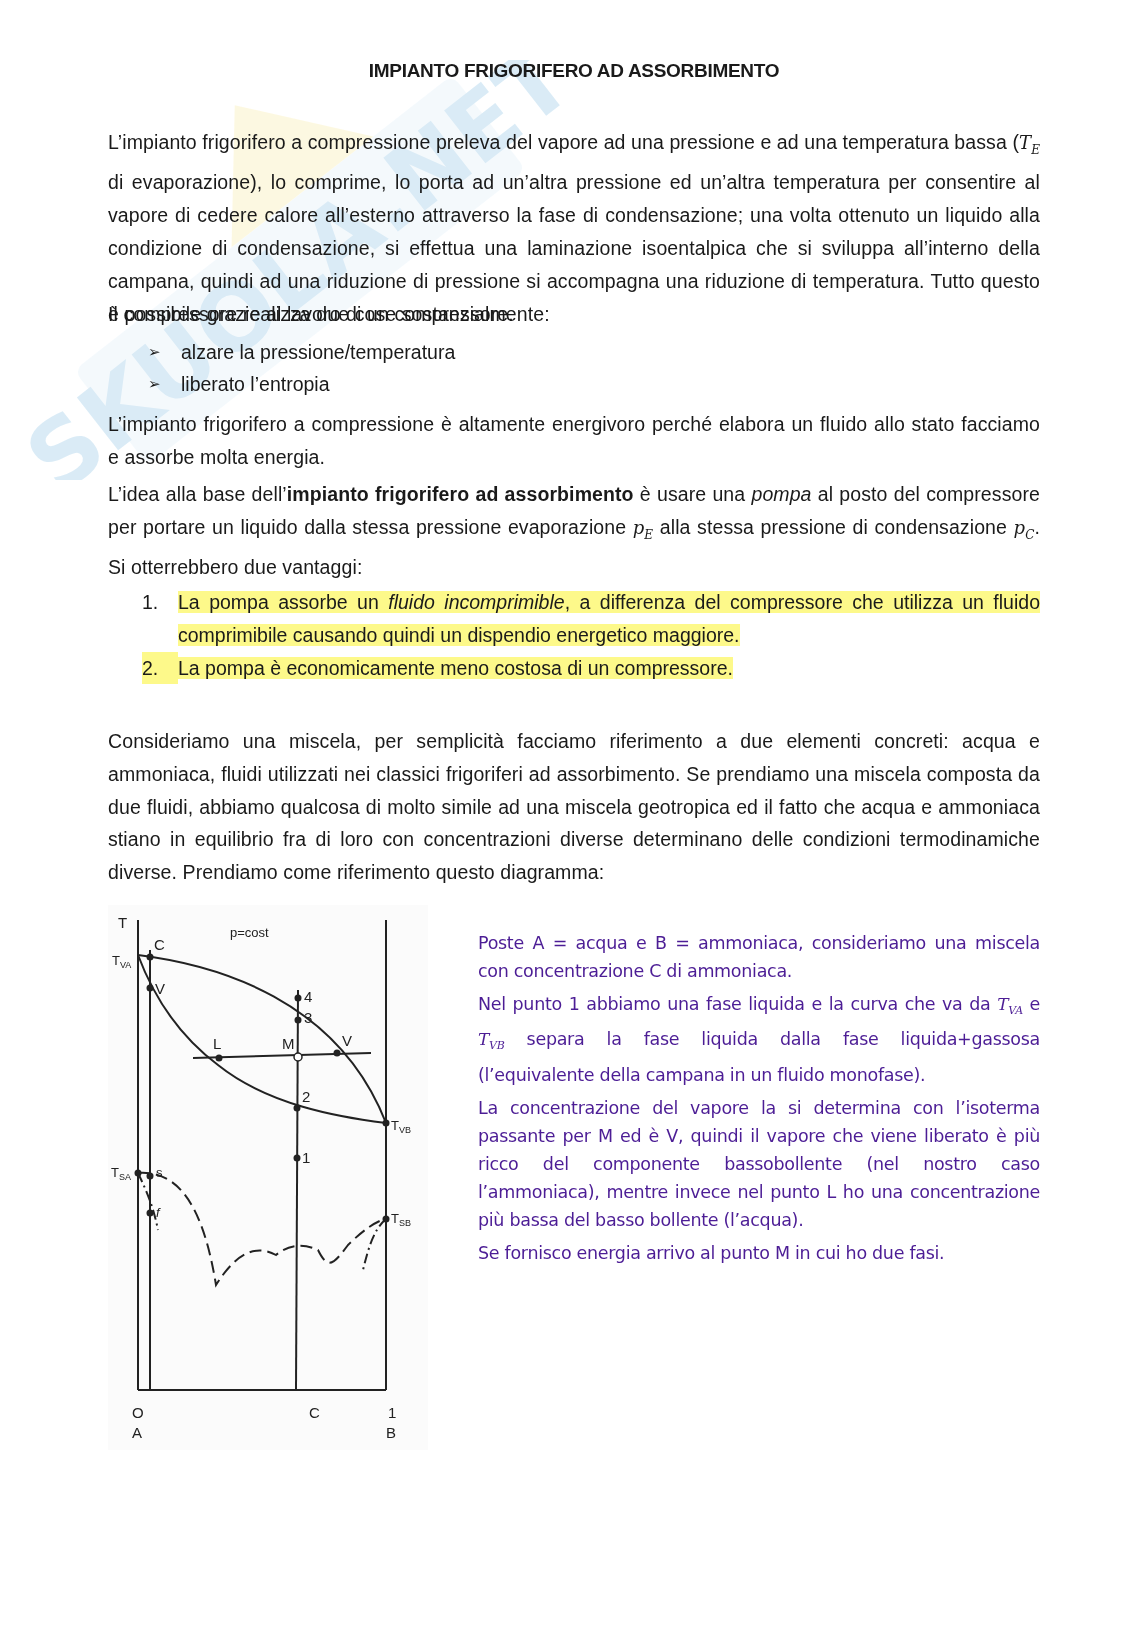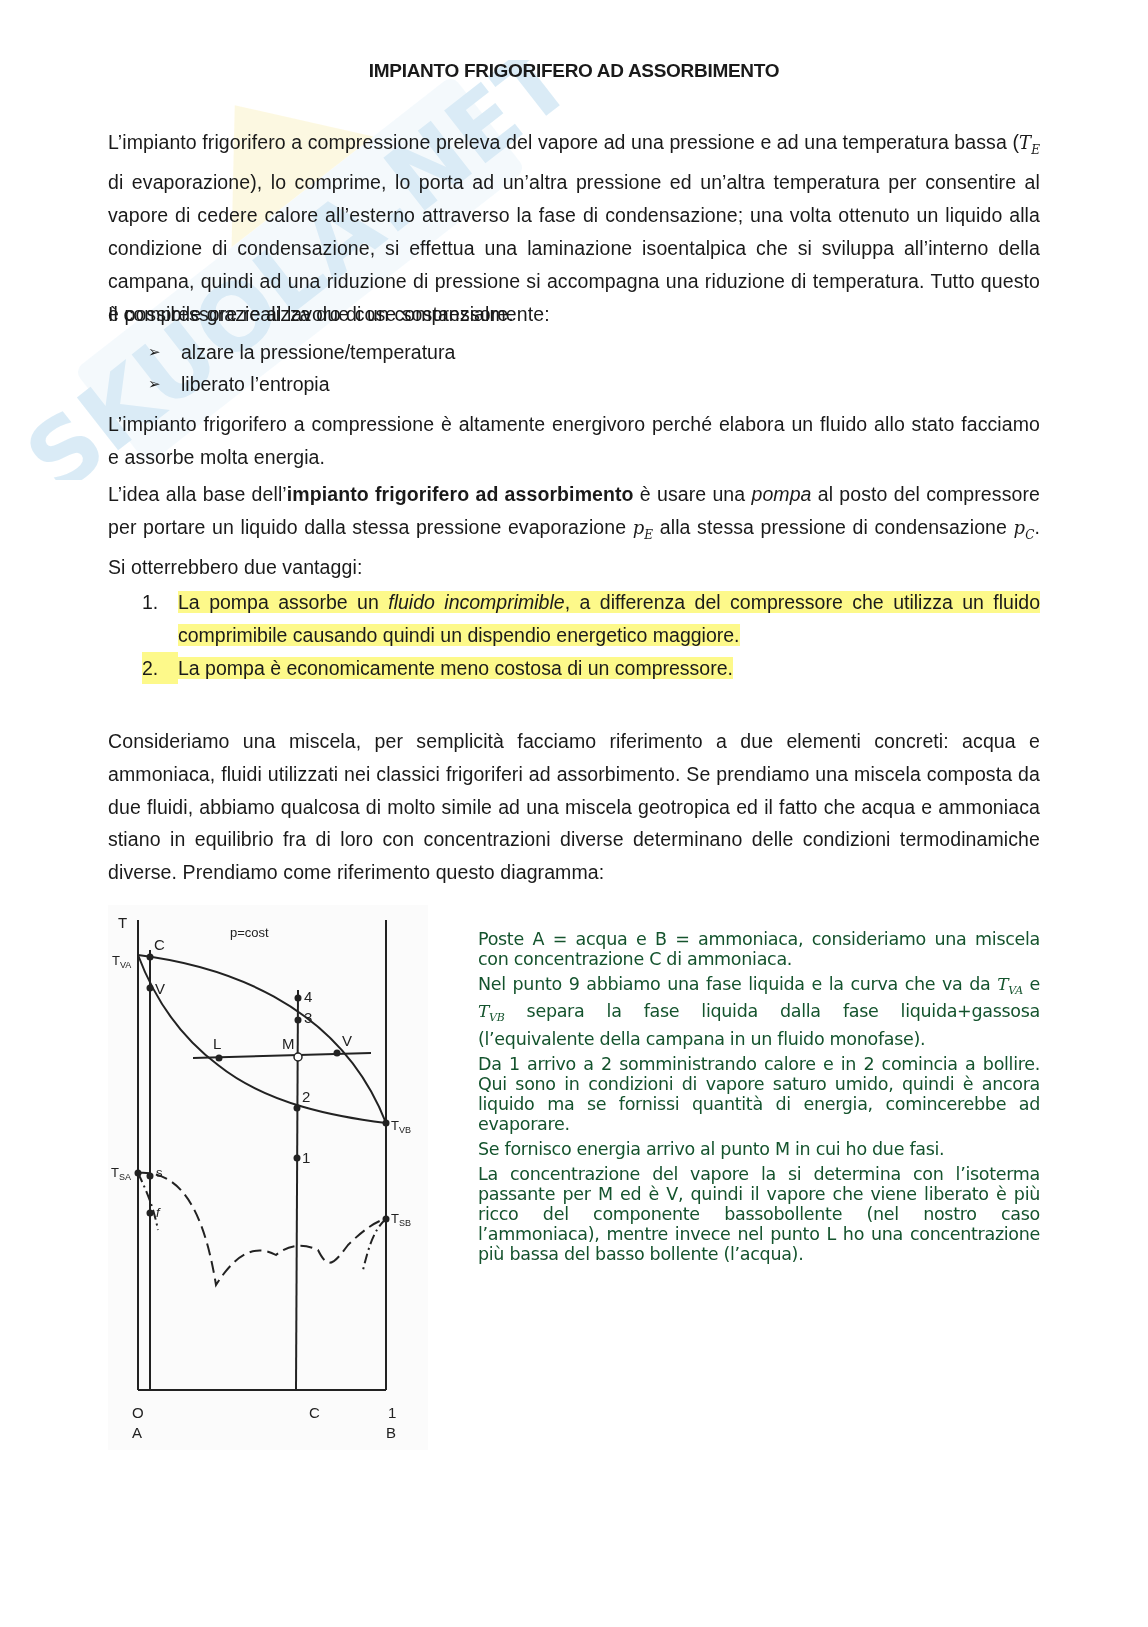--- a/index.html
+++ b/index.html
@@ -25,21 +25,21 @@
   .bullet { display: flex; align-items: center; height: 32px; }
   .bullet .arrow { width: 33px; font-size: 15px; }
   .numlist { position: absolute; left: 34px; width: 898px; font-size: 19.5px; line-height: 32.8px; }
   .numitem { display: flex; }
   .numitem .num { width: 36px; flex: none; }
   .numitem .txt { flex: 1; text-align: justify; }
   .hl { background: #fdf98a; }
   .diagram { position: absolute; left: 108px; top: 905px; width: 320px; height: 545px; }
   .rightcol {
     position: absolute; left: 478px; width: 562px; font-family: "DejaVu Sans", sans-serif;
-    font-size: 17.5px; line-height: 20px; text-align: justify; color: #14532d; letter-spacing: -0.3px;
+    font-size: 17.5px; line-height: 28px; text-align: justify; color: #4c1d95; letter-spacing: -0.3px;
   }
   .rightcol .rp { margin: 0 0 5px 0; }
   .rightcol .math { font-family: "DejaVu Serif", serif; font-style: italic; font-size: 17px; }
   .rightcol .math sub { font-size: 11px; }
 </style>
 </head>
 <body>
 
 <svg class="watermark" viewBox="0 0 560 420">
   <g transform="rotate(-38 280 210)" opacity="0.22">
@@ -146,18 +146,17 @@
     <text x="24" y="533">A</text>
     <text x="201" y="513">C</text>
     <text x="280" y="513">1</text>
     <text x="278" y="533">B</text>
   </g>
 </svg>
 
 <div class="rightcol" style="top:929px;">
   <p class="rp">Poste A = acqua e B = ammoniaca, consideriamo una miscela con concentrazione C di ammoniaca.</p>
   <p class="rp">
-    <span>Nel punto 9 abbiamo una fase liquida e la curva che va da </span><span class="math"><span>T</span><sub>VA</sub></span><span> e </span><span class="math"><span>T</span><sub>VB</sub></span><span> separa la fase liquida dalla fase liquida+gassosa (l’equivalente della campana in un fluido monofase).</span>
+    <span>Nel punto 1 abbiamo una fase liquida e la curva che va da </span><span class="math"><span>T</span><sub>VA</sub></span><span> e </span><span class="math"><span>T</span><sub>VB</sub></span><span> separa la fase liquida dalla fase liquida+gassosa (l’equivalente della campana in un fluido monofase).</span>
   </p>
-  <p class="rp">Da 1 arrivo a 2 somministrando calore e in 2 comincia a bollire. Qui sono in condizioni di vapore saturo umido, quindi è ancora liquido ma se fornissi quantità di energia, comincerebbe ad evaporare.</p>
+  <p class="rp">La concentrazione del vapore la si determina con l’isoterma passante per M ed è V, quindi il vapore che viene liberato è più ricco del componente bassobollente (nel nostro caso l’ammoniaca), mentre invece nel punto L ho una concentrazione più bassa del basso bollente (l’acqua).</p>
   <p class="rp">Se fornisco energia arrivo al punto M in cui ho due fasi.</p>
-  <p class="rp">La concentrazione del vapore la si determina con l’isoterma passante per M ed è V, quindi il vapore che viene liberato è più ricco del componente bassobollente (nel nostro caso l’ammoniaca), mentre invece nel punto L ho una concentrazione più bassa del basso bollente (l’acqua).</p>
 </div>
 
 </body></html>

